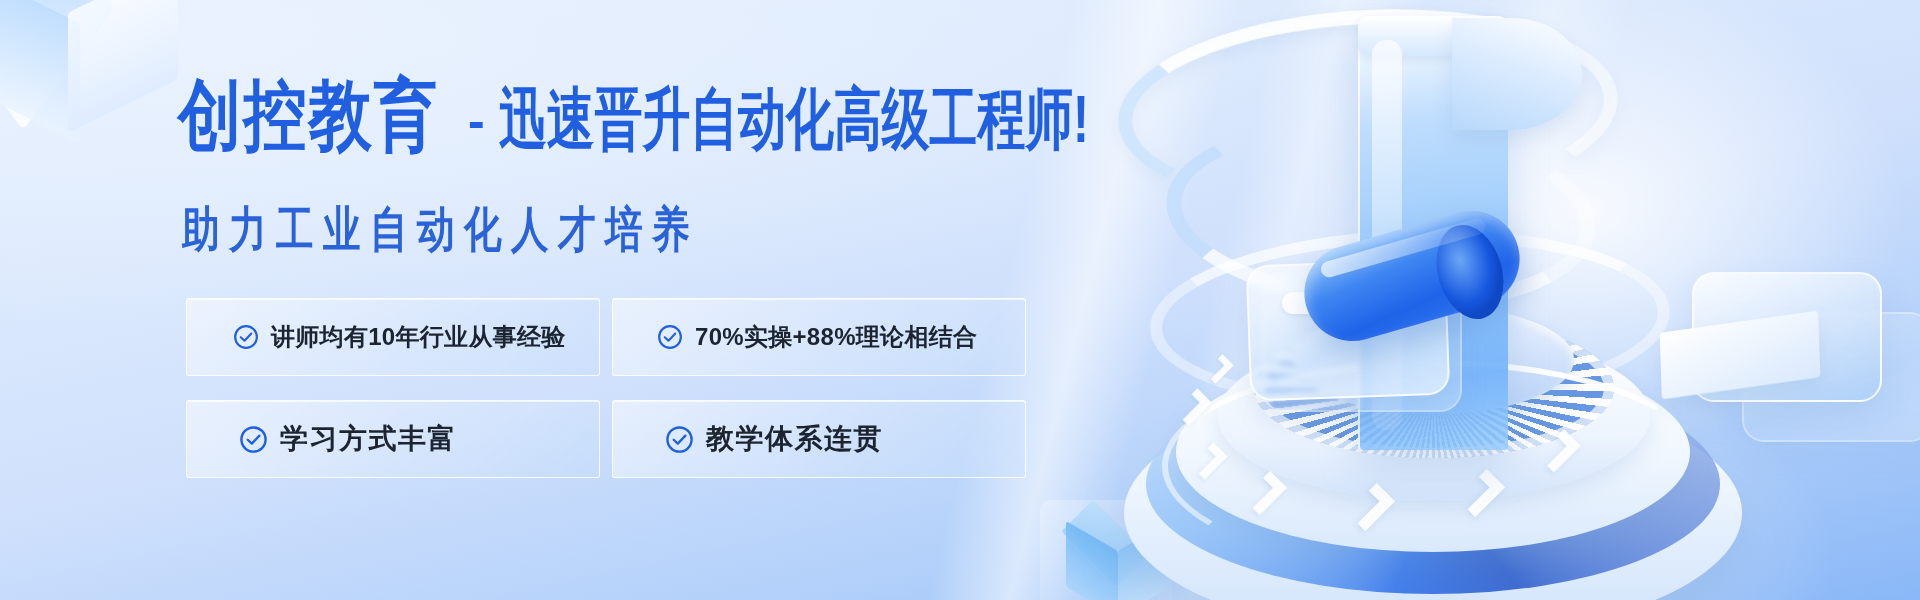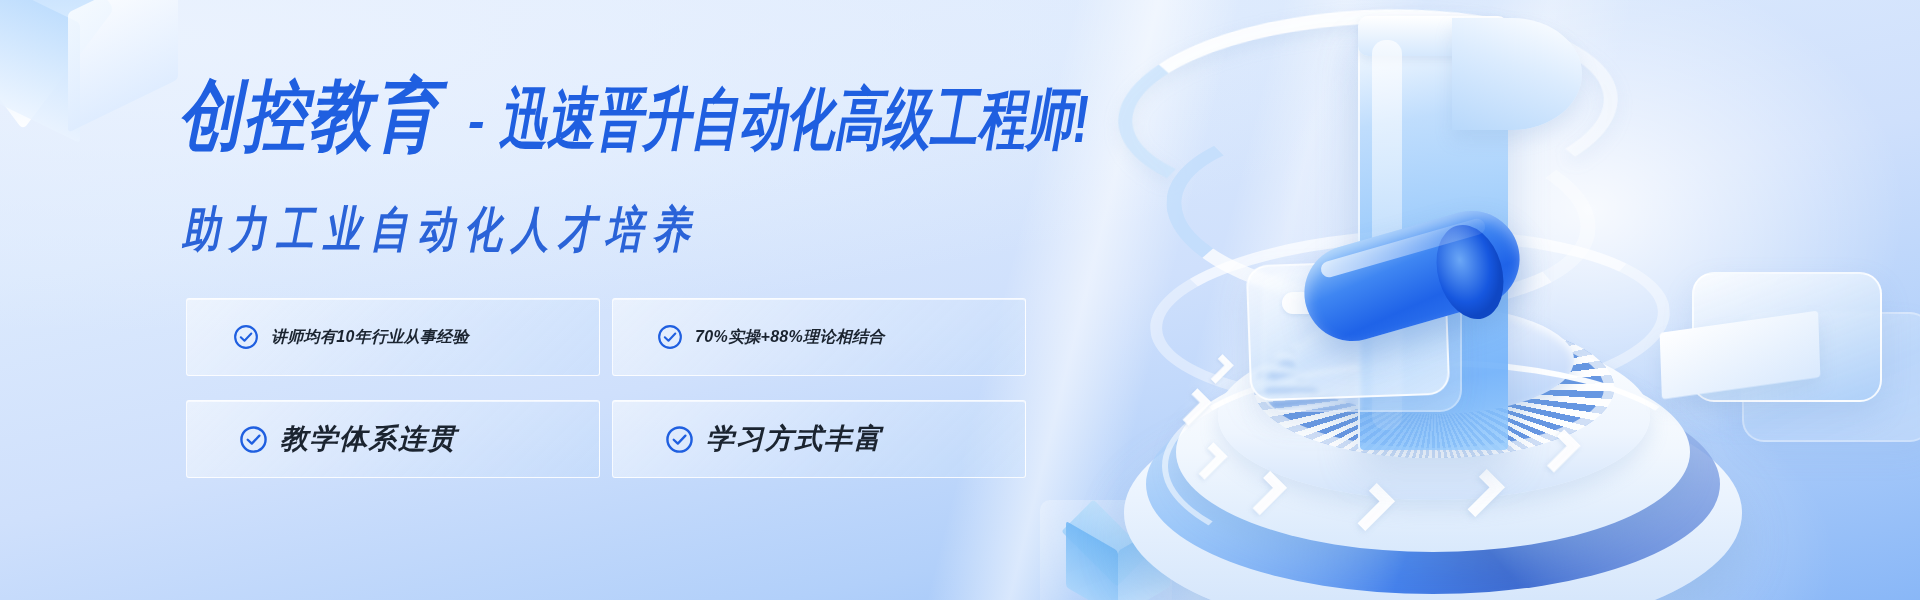--- a/index.html
+++ b/index.html
@@ -265,21 +265,20 @@
     background:linear-gradient(160deg,#ffffff 0%,#d9e9fd 100%);
     border-radius:4px;
     transform:rotate(-8deg) skewX(-6deg);
     box-shadow:0 10px 18px rgba(120,160,210,.18);
   }
 
   
   .content{
     position:absolute; left:0; top:0; width:1060px; height:600px;
     z-index:6;
-    font-style:italic;
   }
 
   .headline{
     position:absolute; left:178px; top:88px;
     display:flex; align-items:baseline; white-space:nowrap;
   }
   .brand{
     font-size:66px; line-height:1;
     font-weight:bold;
     color:#1f5fe0;
@@ -325,21 +324,21 @@
     border:1px solid rgba(255,255,255,.85);
     border-radius:3px;
     background:linear-gradient(135deg, rgba(255,255,255,.50) 0%, rgba(226,238,254,.40) 55%, rgba(198,223,252,.34) 100%);
     box-shadow:inset 0 1px 0 rgba(255,255,255,.65);
   }
   .fbox .ico{
     flex:0 0 auto; width:26px; height:26px; margin-right:12px;
     display:block;
   }
   .fbox .ftext{
-    font-size:16px; color:#1b2430; font-weight:600;
+    font-size:24px; color:#1b2430; font-weight:600;
     white-space:nowrap; letter-spacing:.3px;
   }
   .fbox.big .ftext{ font-size:28px; letter-spacing:1.5px; }
   .fbox.big .ico{ width:29px; height:29px; }
   .fbox.big{ padding-left:52px; }
 
   .fbox.f2{ padding-left:44px; }
   .fbox.f4{ padding-left:52px; }
 </style>
 </head>
@@ -426,35 +425,35 @@
       <div class="fbox f2">
         <span class="ico">
           <svg viewBox="0 0 24 24" width="100%" height="100%">
             <circle cx="12" cy="12" r="10" fill="none" stroke="#1f5fe0" stroke-width="2"></circle>
             <path d="M7.2 12.2 L10.6 15.4 L16.9 8.8" fill="none" stroke="#1f5fe0" stroke-width="1.9" stroke-linecap="round" stroke-linejoin="round"></path>
           </svg>
         </span>
         <span class="ftext">70%实操+88%理论相结合</span>
       </div>
 
+      <div class="fbox big f4">
+        <span class="ico">
+          <svg viewBox="0 0 24 24" width="100%" height="100%">
+            <circle cx="12" cy="12" r="10" fill="none" stroke="#1f5fe0" stroke-width="2"></circle>
+            <path d="M7.2 12.2 L10.6 15.4 L16.9 8.8" fill="none" stroke="#1f5fe0" stroke-width="1.9" stroke-linecap="round" stroke-linejoin="round"></path>
+          </svg>
+        </span>
+        <span class="ftext">学习方式丰富</span>
+      </div>
+
       <div class="fbox big f3">
         <span class="ico">
           <svg viewBox="0 0 24 24" width="100%" height="100%">
             <circle cx="12" cy="12" r="10" fill="none" stroke="#1f5fe0" stroke-width="2"></circle>
             <path d="M7.2 12.2 L10.6 15.4 L16.9 8.8" fill="none" stroke="#1f5fe0" stroke-width="1.9" stroke-linecap="round" stroke-linejoin="round"></path>
           </svg>
         </span>
         <span class="ftext">教学体系连贯</span>
       </div>
 
-      <div class="fbox big f4">
-        <span class="ico">
-          <svg viewBox="0 0 24 24" width="100%" height="100%">
-            <circle cx="12" cy="12" r="10" fill="none" stroke="#1f5fe0" stroke-width="2"></circle>
-            <path d="M7.2 12.2 L10.6 15.4 L16.9 8.8" fill="none" stroke="#1f5fe0" stroke-width="1.9" stroke-linecap="round" stroke-linejoin="round"></path>
-          </svg>
-        </span>
-        <span class="ftext">学习方式丰富</span>
-      </div>
-
     </div>
   </div>
 </div>
 
 </body></html>

